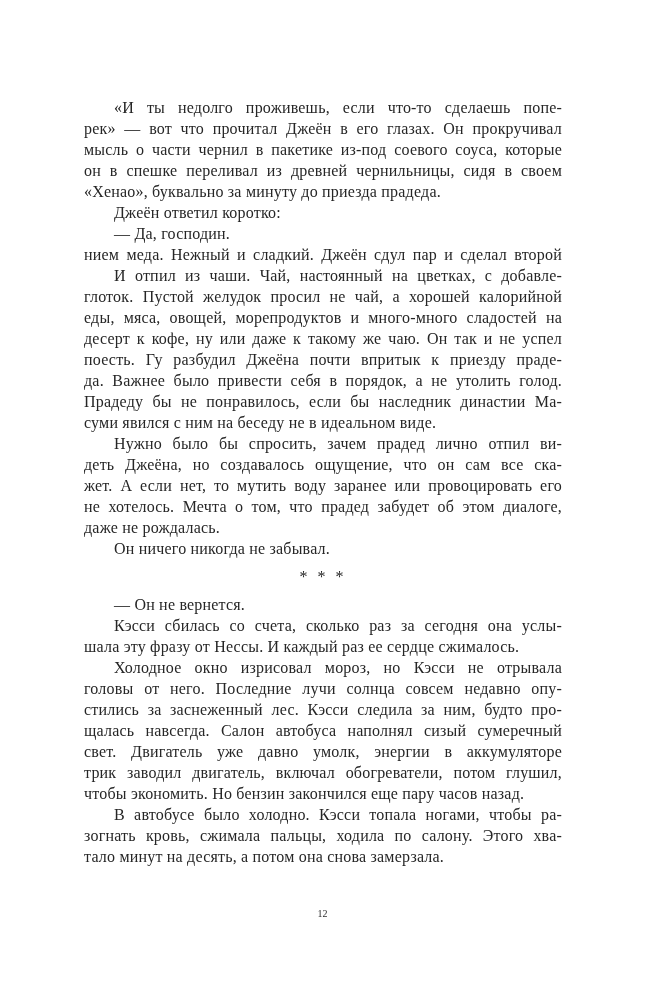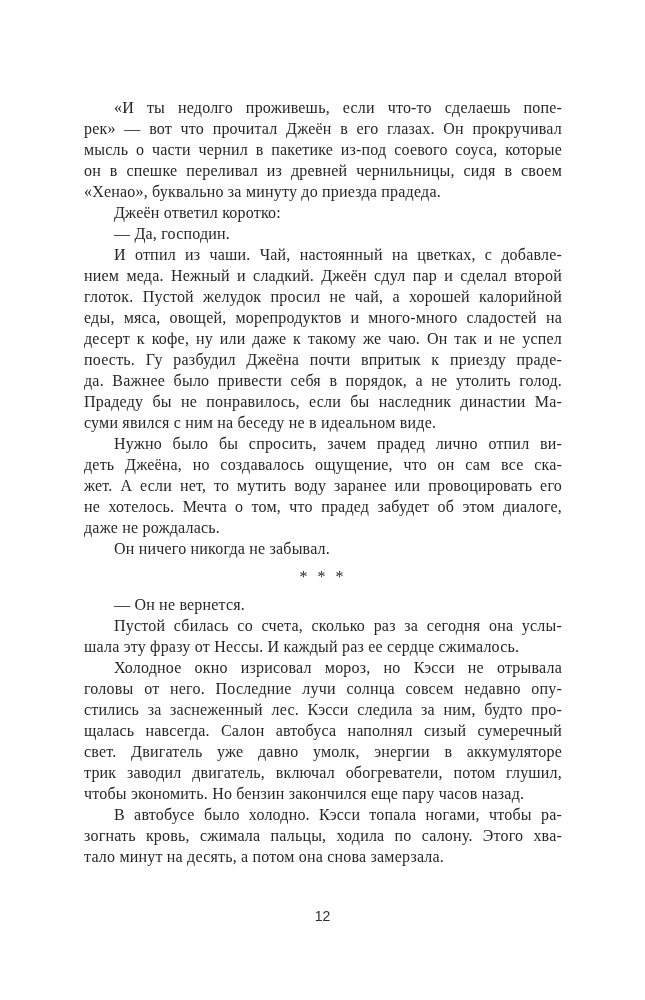--- a/index.html
+++ b/index.html
@@ -43,22 +43,22 @@
     letter-spacing: 3px;
     margin: 7px 0;
     font-size: 16px;
   }
   .page-number {
     position: absolute;
     top: 908px;
     left: 0;
     width: 100%;
     text-align: center;
-    font-family: Liberation Sans, sans-serif;
-    font-size: 14px;
+    font-family: Liberation Serif, serif;
+    font-size: 10px;
     color: #2e2e2e;
   }
 </style>
 </head>
 <body>
 
 <div class="book-page">
   <div class="text-block">
       <div class="para">
         <div class="line indent">«И ты недолго проживешь, если что-то сделаешь попе-</div>
@@ -67,22 +67,22 @@
         <div class="line">он в спешке переливал из древней чернильницы, сидя в своем</div>
         <div class="line last">«Хенао», буквально за минуту до приезда прадеда.</div>
       </div>
       <div class="para">
         <div class="line indent last">Джеён ответил коротко:</div>
       </div>
       <div class="para">
         <div class="line indent last">— Да, господин.</div>
       </div>
       <div class="para">
+        <div class="line">нием меда. Нежный и сладкий. Джеён сдул пар и сделал второй</div>
         <div class="line indent">И отпил из чаши. Чай, настоянный на цветках, с добавле-</div>
-        <div class="line">нием меда. Нежный и сладкий. Джеён сдул пар и сделал второй</div>
         <div class="line">глоток. Пустой желудок просил не чай, а хорошей калорийной</div>
         <div class="line">еды, мяса, овощей, морепродуктов и много-много сладостей на</div>
         <div class="line">десерт к кофе, ну или даже к такому же чаю. Он так и не успел</div>
         <div class="line">поесть. Гу разбудил Джеёна почти впритык к приезду праде-</div>
         <div class="line">да. Важнее было привести себя в порядок, а не утолить голод.</div>
         <div class="line">Прадеду бы не понравилось, если бы наследник династии Ма-</div>
         <div class="line last">суми явился с ним на беседу не в идеальном виде.</div>
       </div>
       <div class="para">
         <div class="line indent">Нужно было бы спросить, зачем прадед лично отпил ви-</div>
@@ -92,21 +92,21 @@
         <div class="line last">даже не рождалась.</div>
       </div>
       <div class="para">
         <div class="line indent last">Он ничего никогда не забывал.</div>
       </div>
       <div class="separator">* * *</div>
       <div class="para">
         <div class="line indent last">— Он не вернется.</div>
       </div>
       <div class="para">
-        <div class="line indent">Пустой сбилась со счета, сколько раз за сегодня она услы-</div>
+        <div class="line indent">Кэсси сбилась со счета, сколько раз за сегодня она услы-</div>
         <div class="line last">шала эту фразу от Нессы. И каждый раз ее сердце сжималось.</div>
       </div>
       <div class="para">
         <div class="line indent">Холодное окно изрисовал мороз, но Кэсси не отрывала</div>
         <div class="line">головы от него. Последние лучи солнца совсем недавно опу-</div>
         <div class="line">стились за заснеженный лес. Кэсси следила за ним, будто про-</div>
         <div class="line">щалась навсегда. Салон автобуса наполнял сизый сумеречный</div>
         <div class="line">свет. Двигатель уже давно умолк, энергии в аккумуляторе</div>
         <div class="line">трик заводил двигатель, включал обогреватели, потом глушил,</div>
         <div class="line last">чтобы экономить. Но бензин закончился еще пару часов назад.</div>

